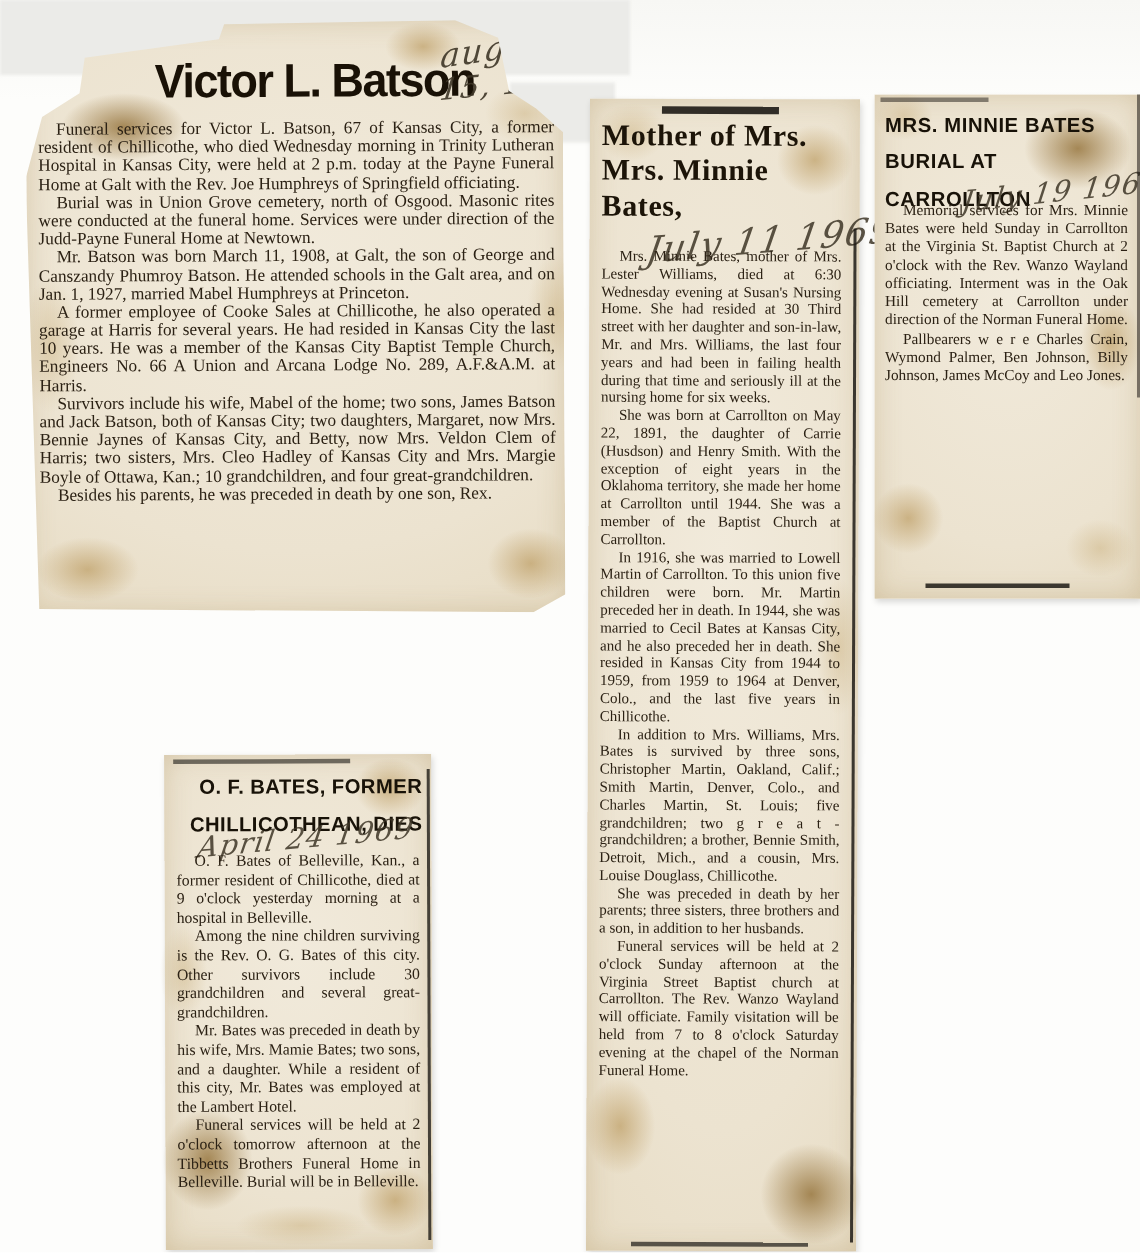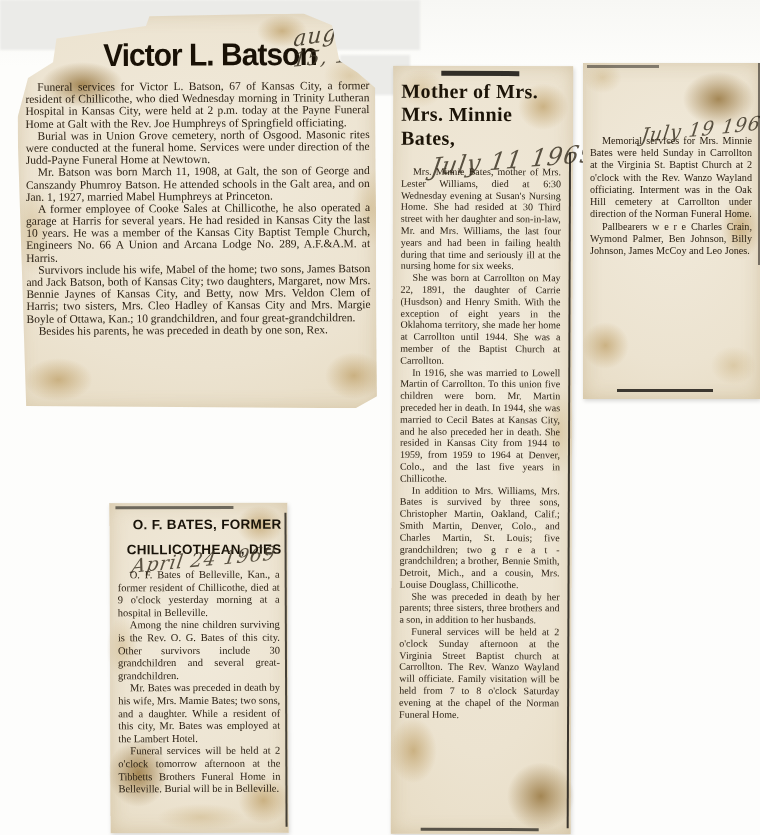--- a/index.html
+++ b/index.html
@@ -139,20 +139,24 @@
     <div class="rule rule-b"></div>
   </article>
 
   <article class="clipping c3">
     <div class="stain dark" style="left:88px;top:0px;width:95px;height:72px;"></div>
     <div class="stain soft" style="left:-8px;top:-8px;width:55px;height:45px;"></div>
     <div class="stain" style="left:130px;top:120px;width:55px;height:90px;"></div>
     <div class="stain" style="left:-10px;top:250px;width:65px;height:65px;"></div>
     <div class="stain soft" style="left:118px;top:275px;width:65px;height:55px;"></div>
     <div class="rule topline"></div>
+    <h2 class="c3-title">
+      <span>MRS. MINNIE BATES</span>
+      <span>BURIAL AT CARROLLTON</span>
+    </h2>
     <div class="hand c3-hand">July 19 1969</div>
     <div class="clip-body c3-body">
       <p>Memorial services for Mrs. Minnie Bates were held Sunday in Carrollton at the Virginia St. Baptist Church at 2 o'clock with the Rev. Wanzo Wayland officiating.  Interment was in the Oak Hill cemetery at Carrollton under direction of the Norman Funeral Home.</p>
       <p>Pallbearers w e r e Charles Crain, Wymond Palmer, Ben Johnson, Billy Johnson, James McCoy and Leo Jones.</p>
     </div>
     <div class="rule rule-v"></div>
     <div class="rule rule-b"></div>
   </article>
 
   <article class="clipping c4">

